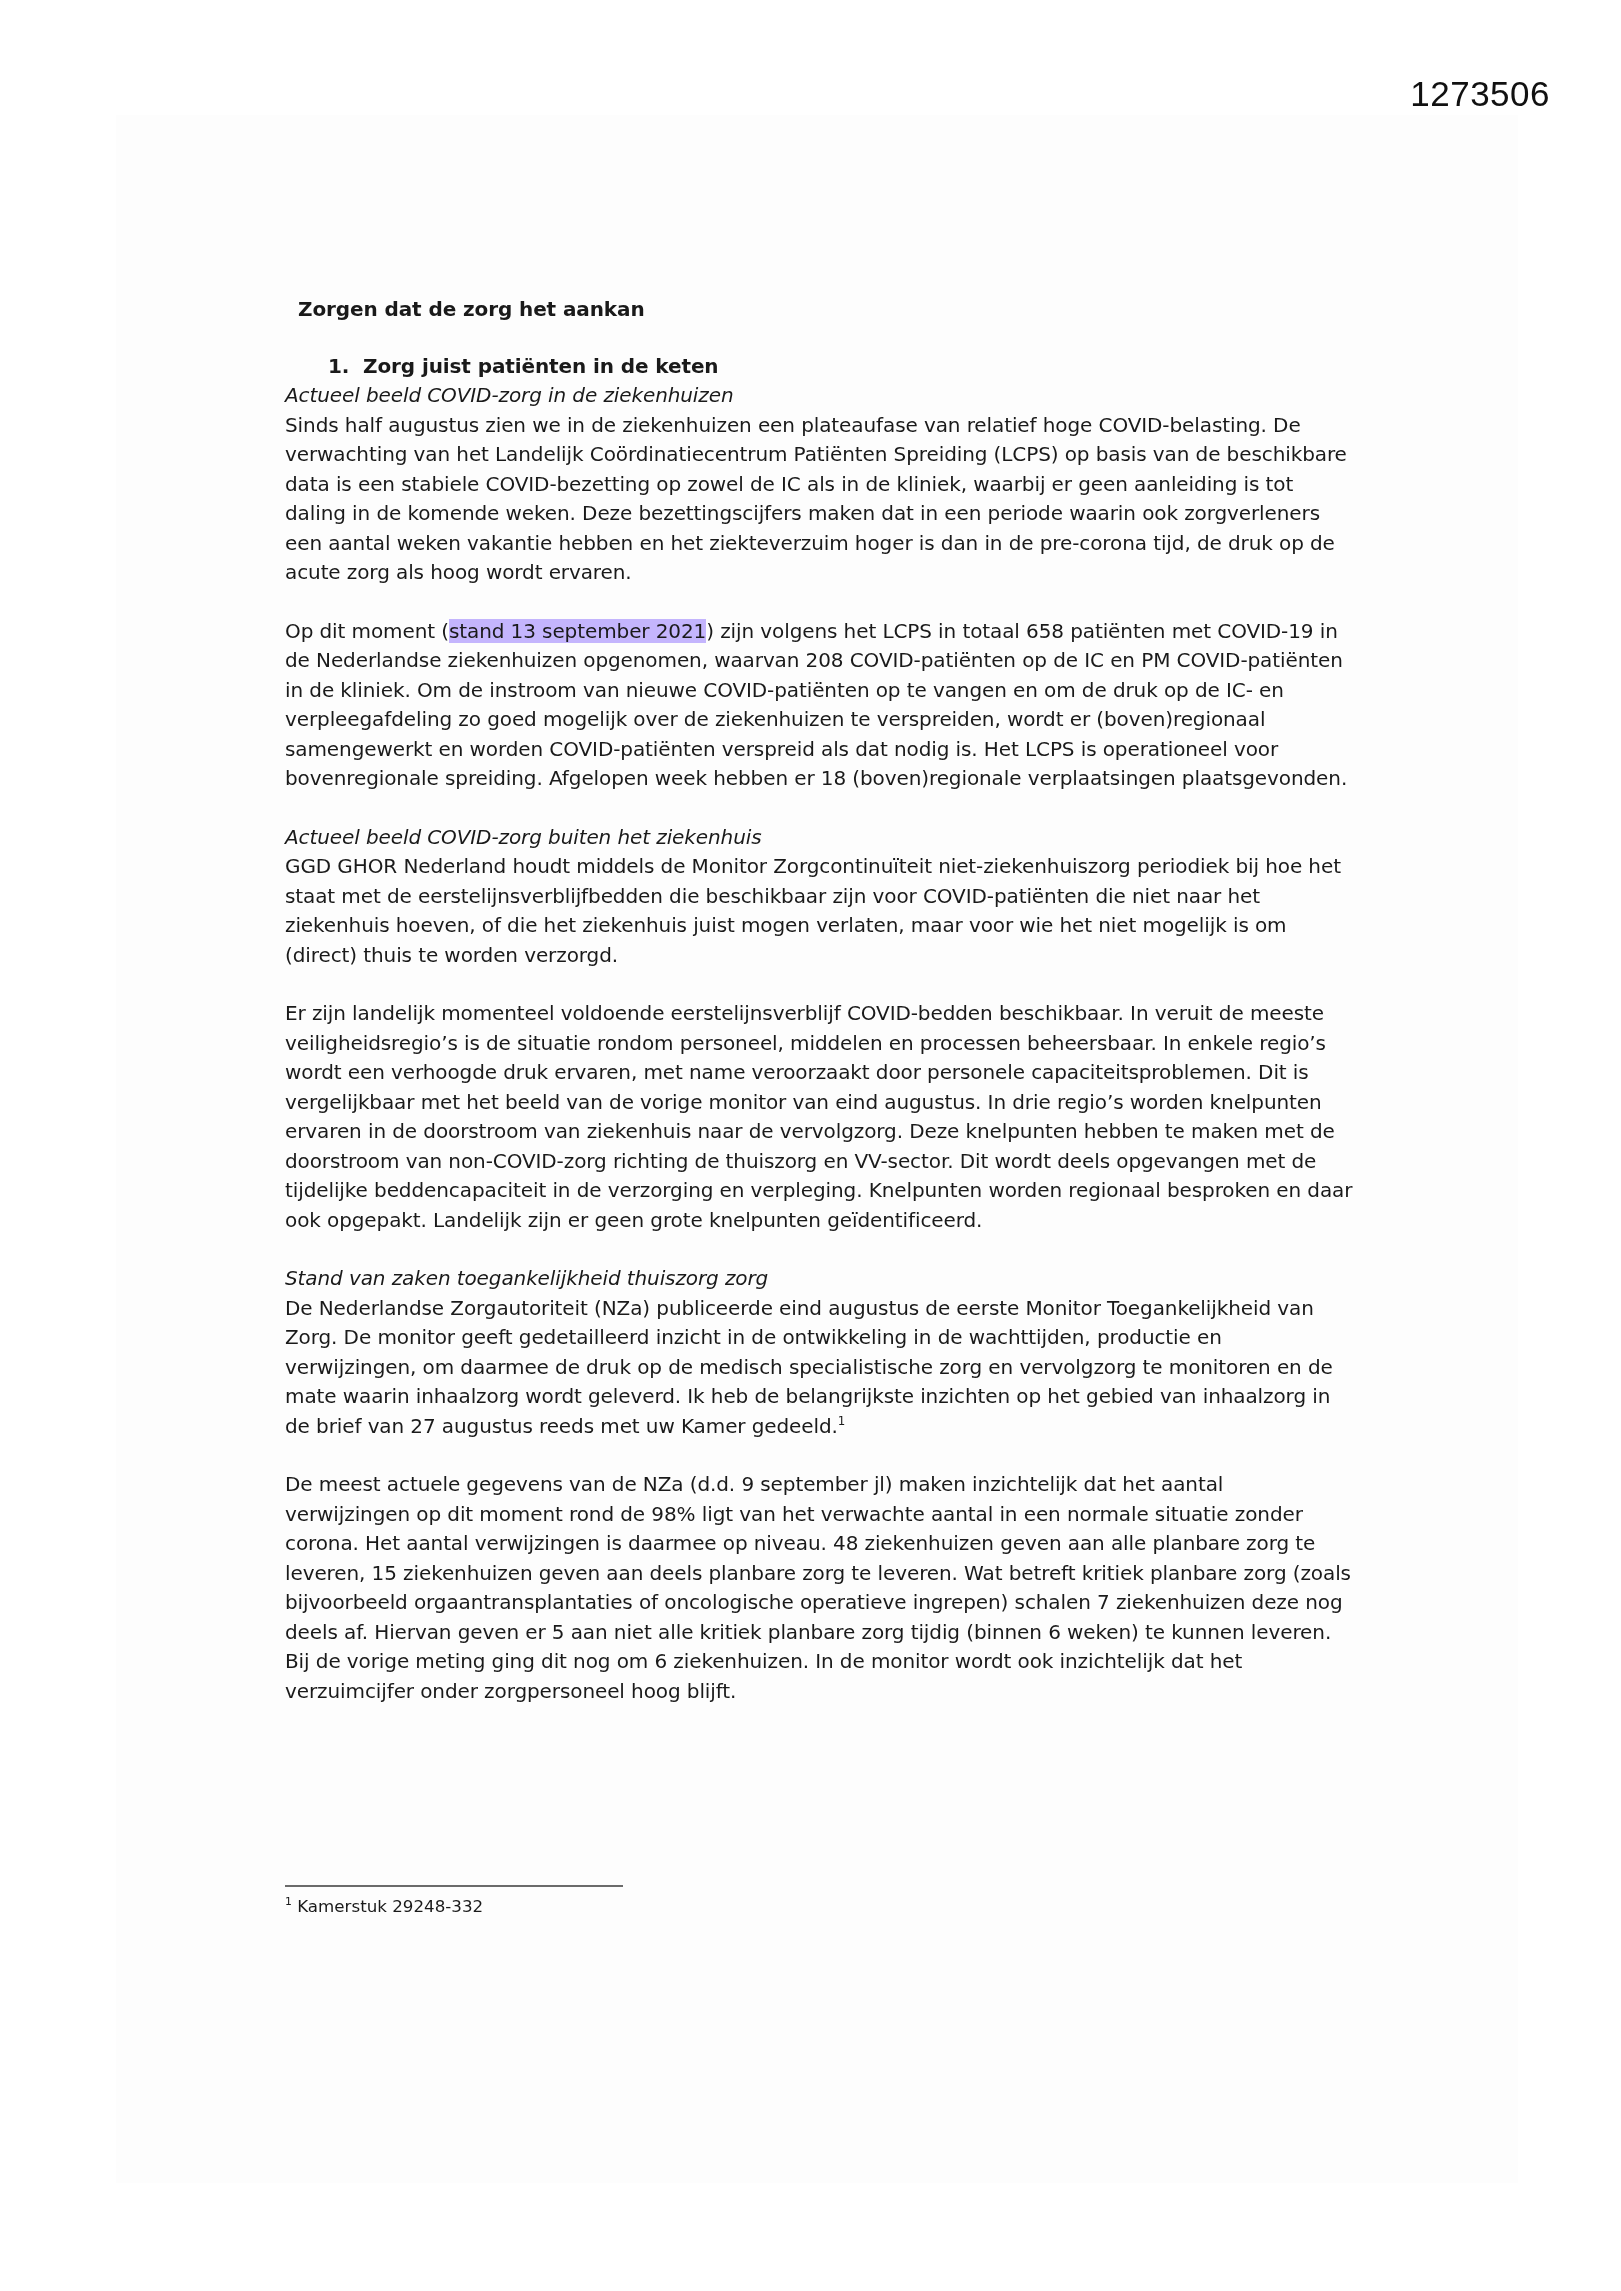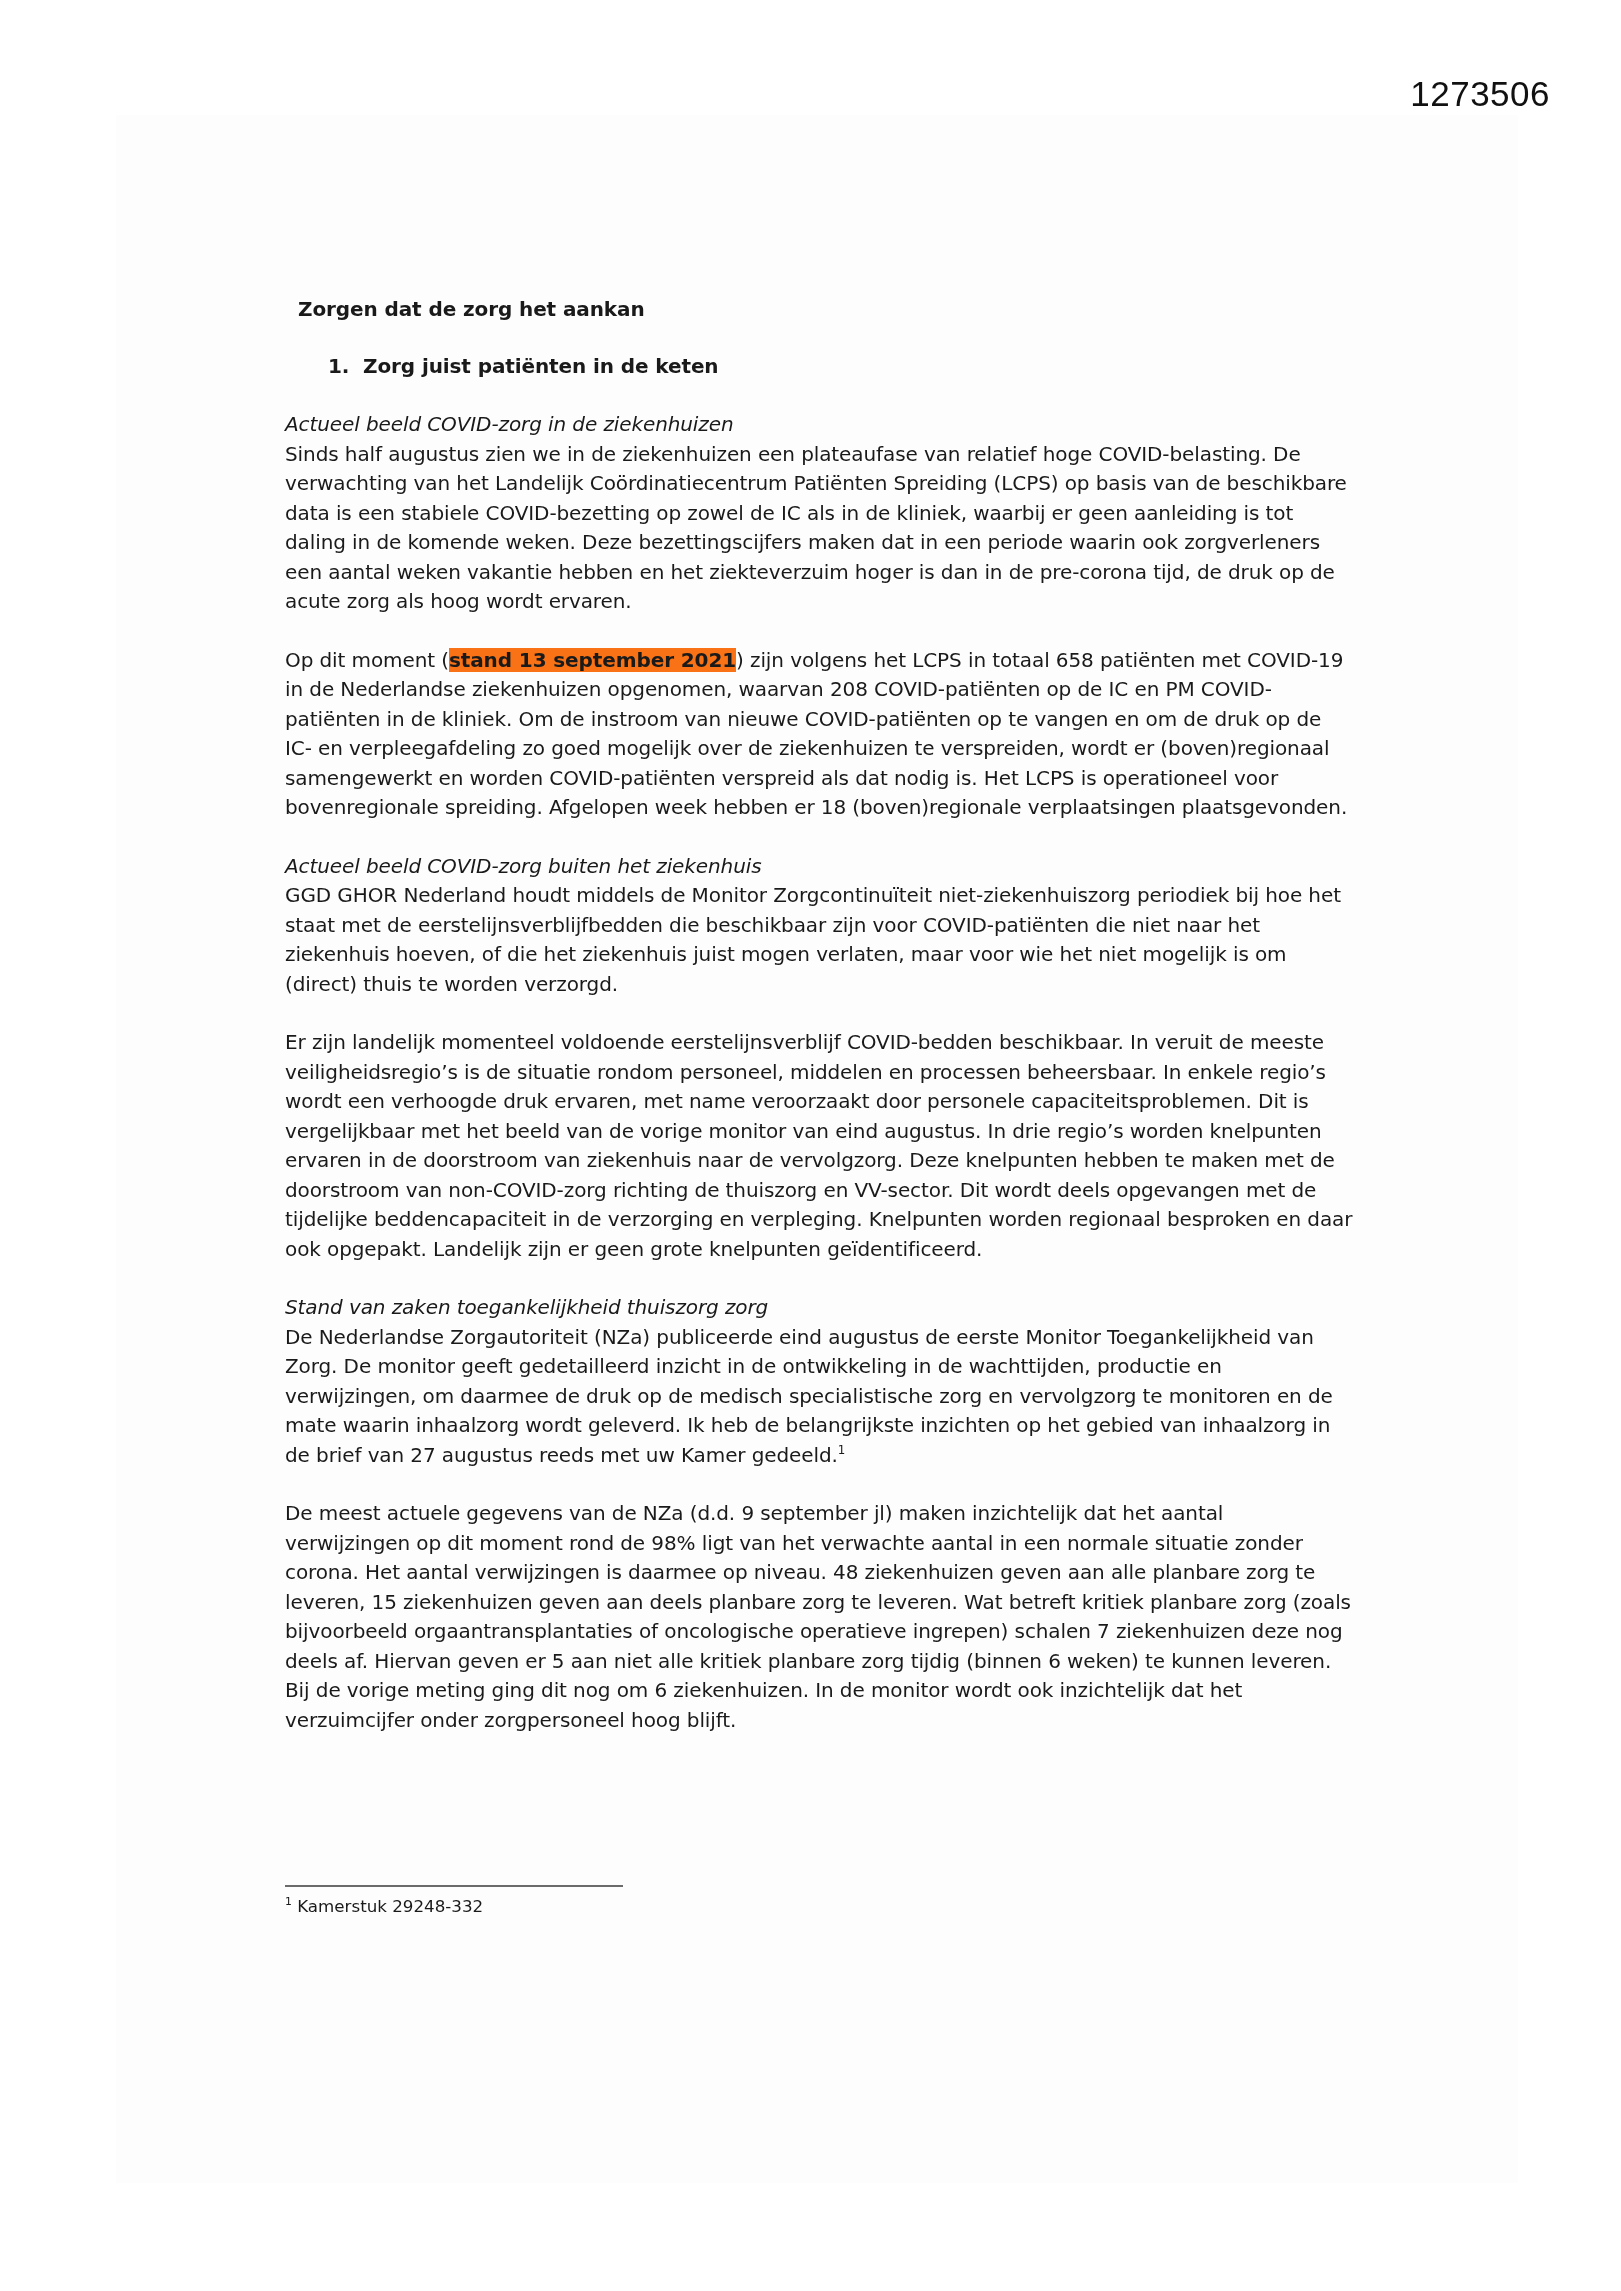--- a/index.html
+++ b/index.html
@@ -57,31 +57,29 @@
   }
   .sub-heading .num {
     display: inline-block;
     width: 35px;
   }
   .section-title {
     font-style: italic;
     margin: 0;
   }
   .first-title {
-    margin-top: 29px;
   }
   p {
     margin: 0;
   }
   .para-gap {
     margin-top: 29px;
   }
   .highlight {
-    background: #f97316;
-    font-weight: bold;
+    background: #c4b5fd;
   }
   sup {
     font-size: 11.8px;
     line-height: 0;
     vertical-align: super;
   }
   .footnote-rule {
     position: absolute;
     left: 285px;
     top: 1885px;

